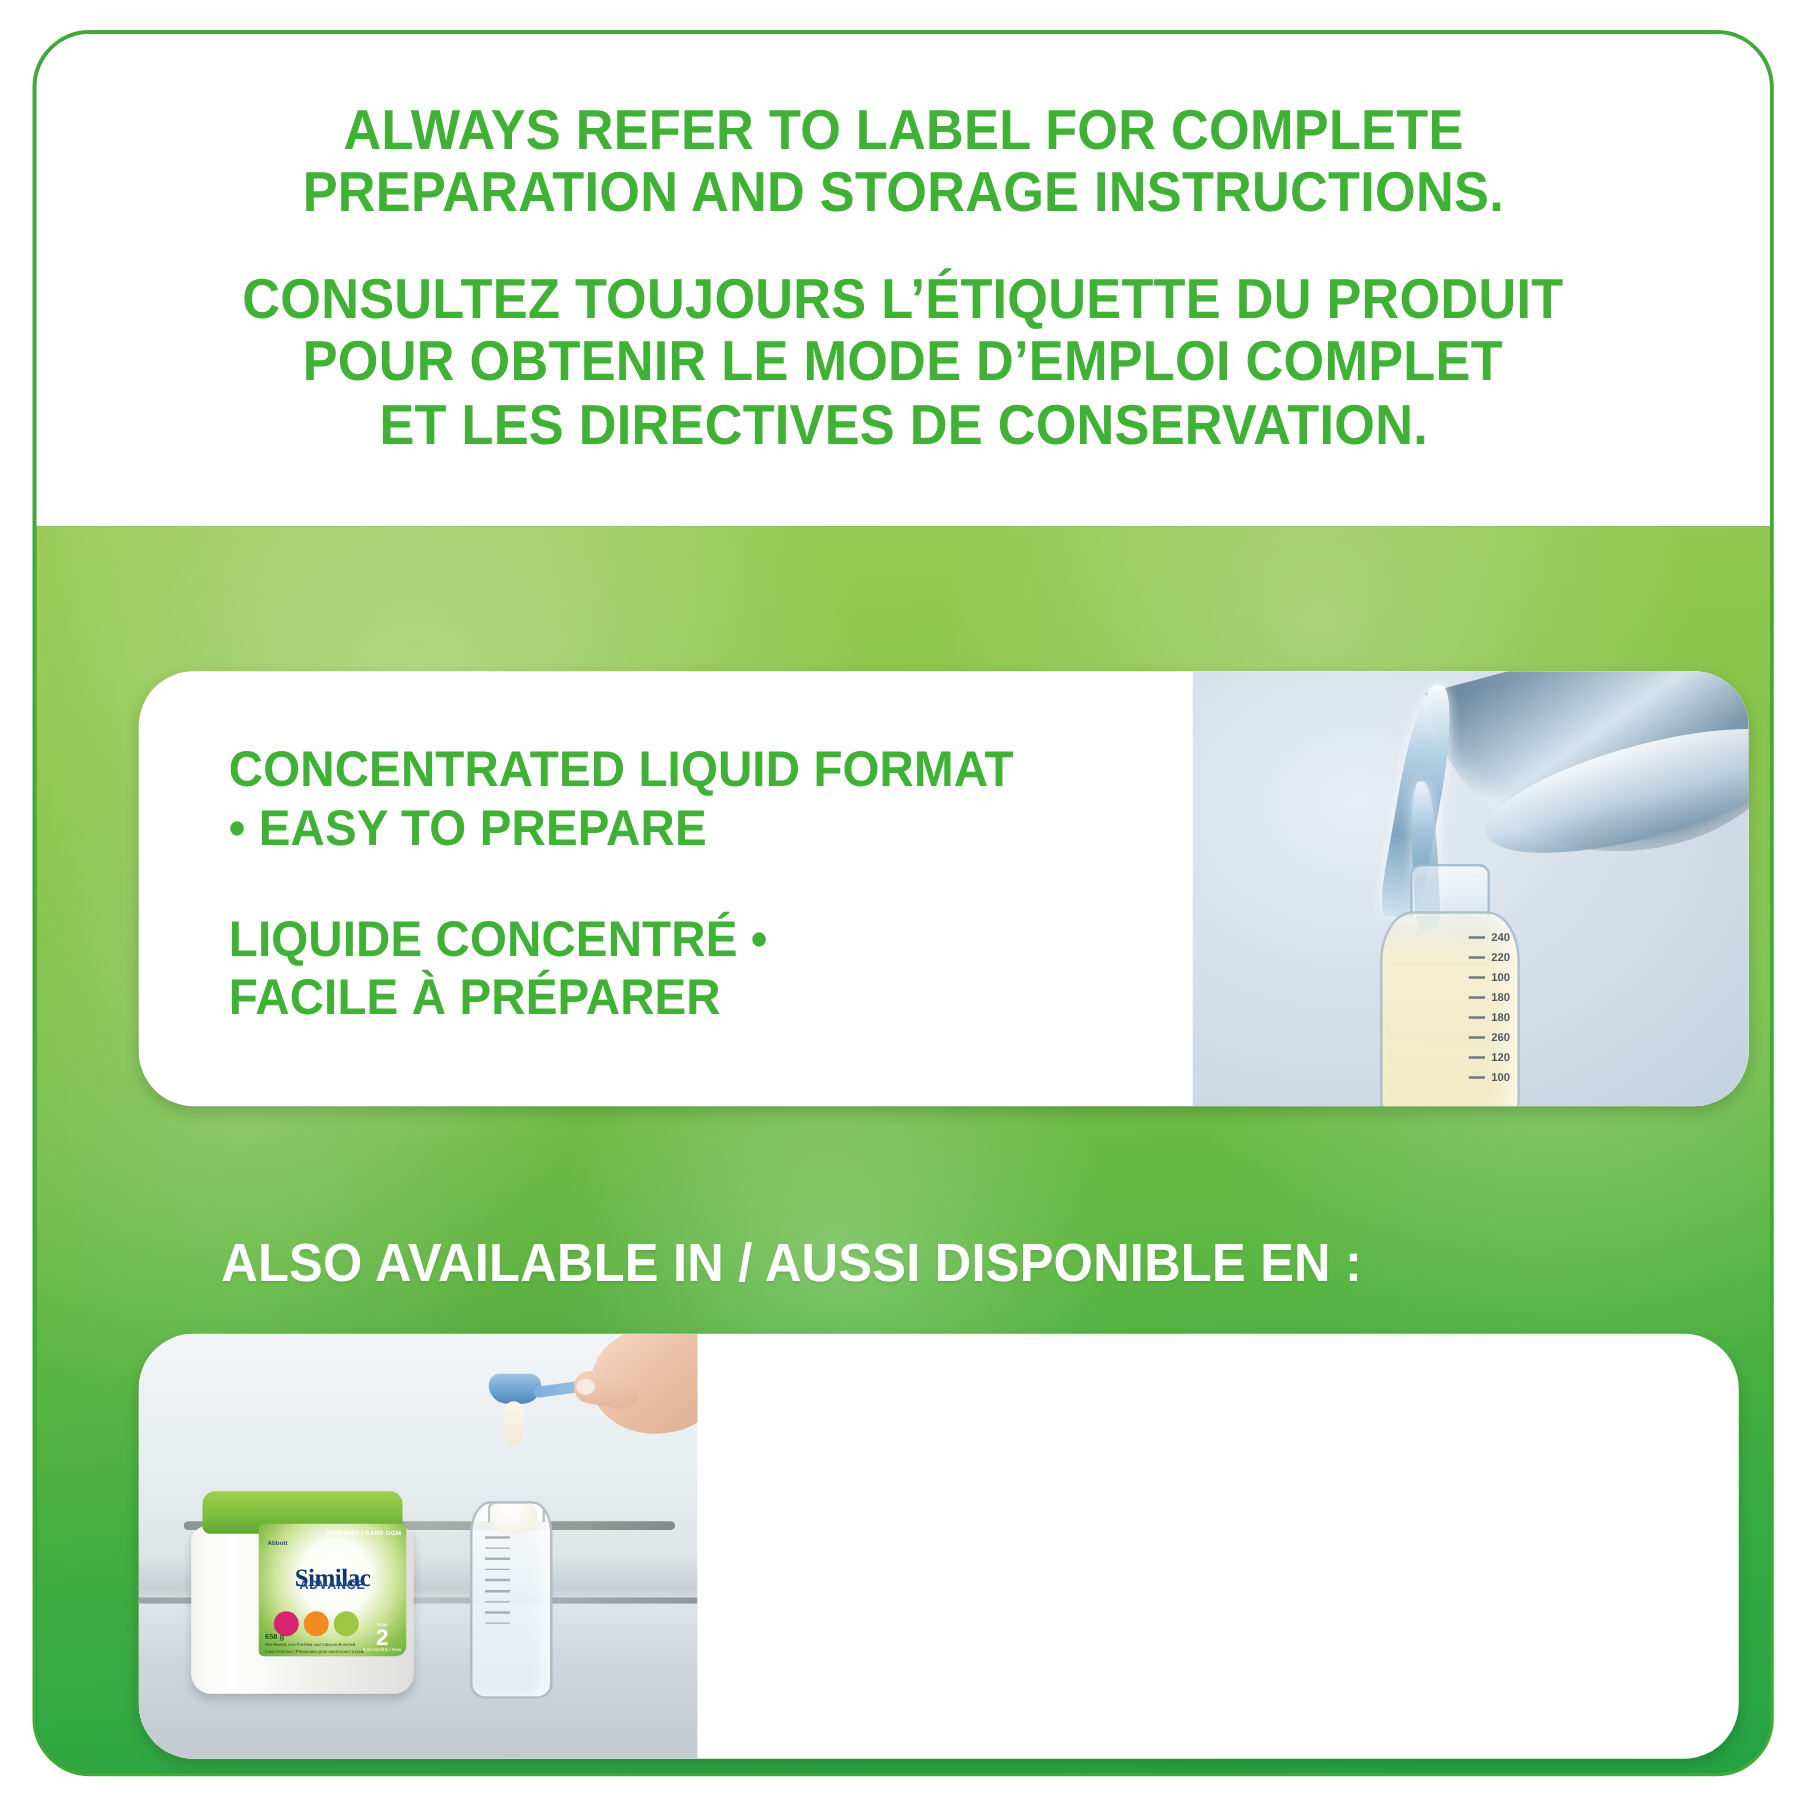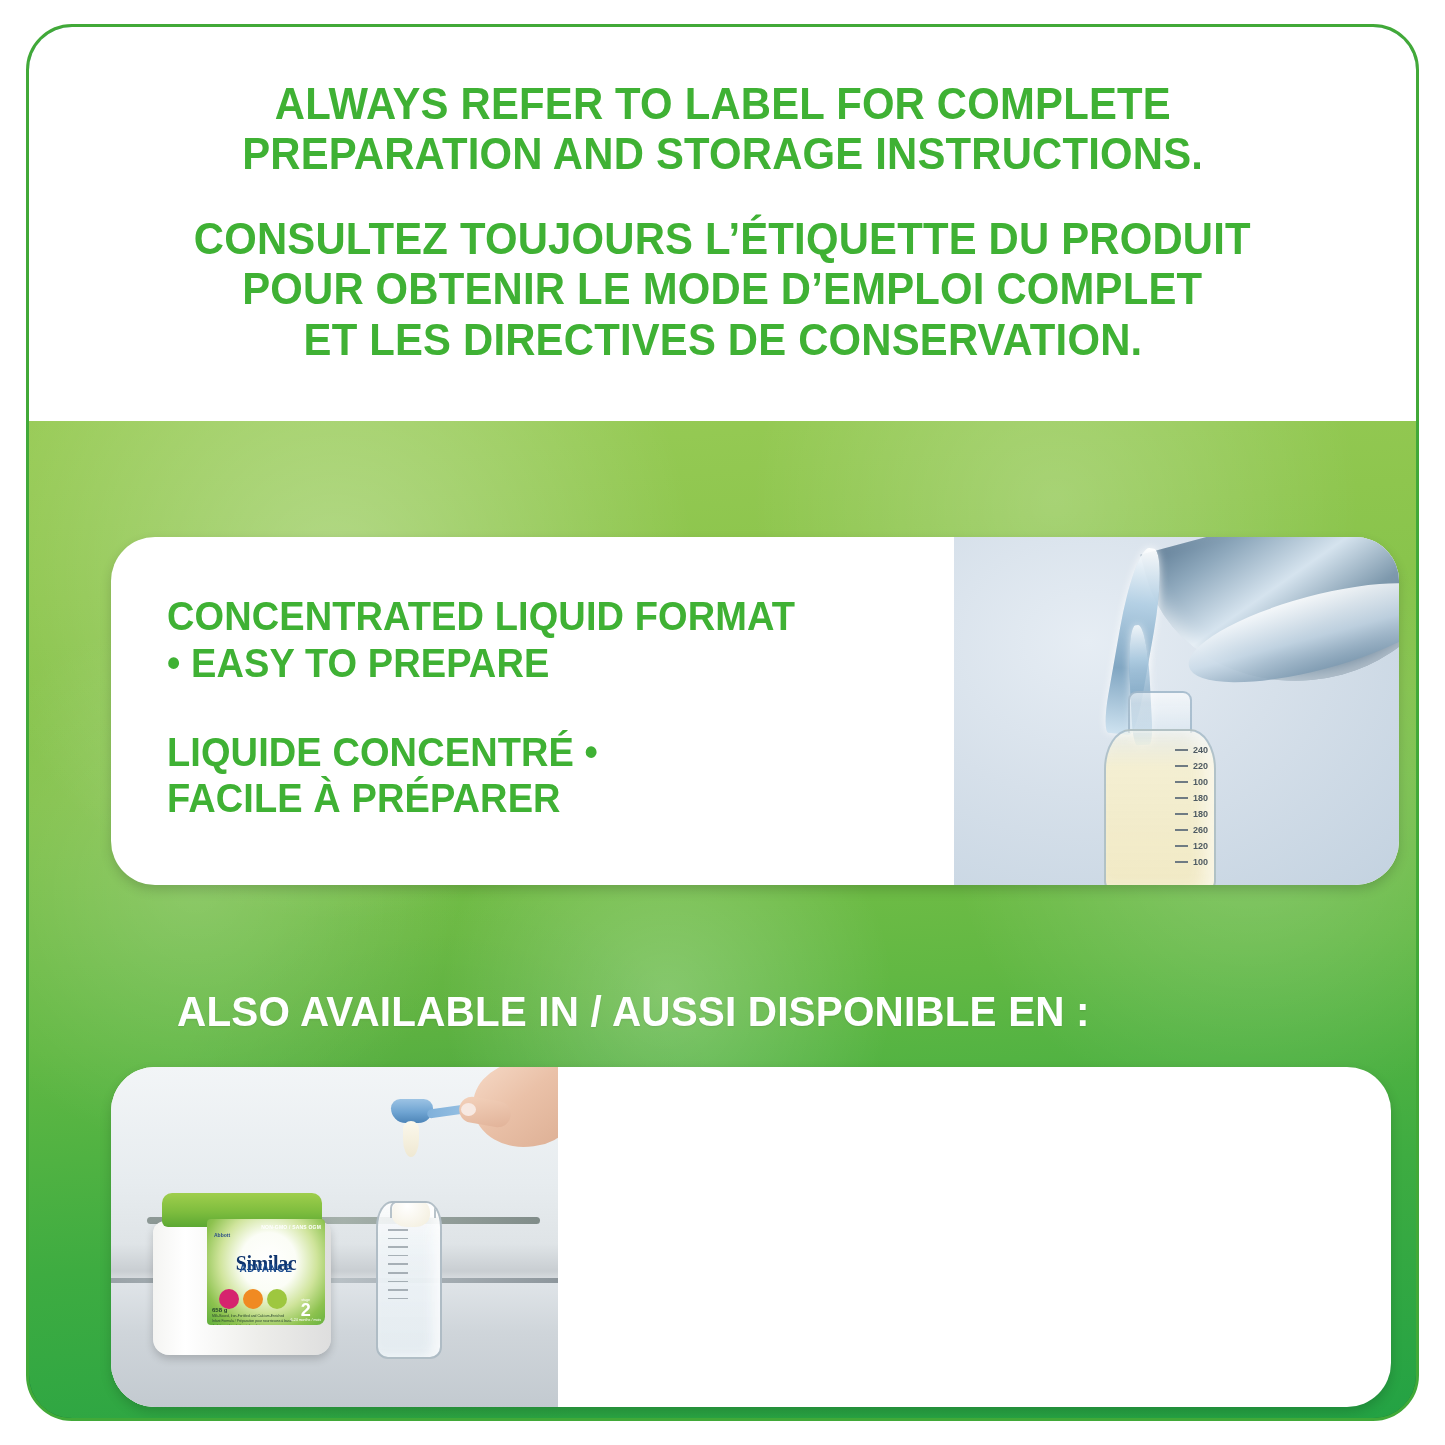--- a/index.html
+++ b/index.html
@@ -74,20 +74,21 @@
     box-shadow:0 5px 12px rgba(0,0,0,0.16);
     overflow:hidden;
     display:flex;
   }
   .card-text{
     flex:1 1 auto;
     padding:56px 14px 40px 56px;
     display:flex;
     flex-direction:column;
     justify-content:flex-start;
+    margin-left:16px;
   }
   .card-line{
     color:#3fb134;
     font-weight:bold;
     font-size:40px;
     line-height:1.17;
     letter-spacing:0.1px;
     transform:scaleX(0.95);
     transform-origin:left center;
     white-space:nowrap;

